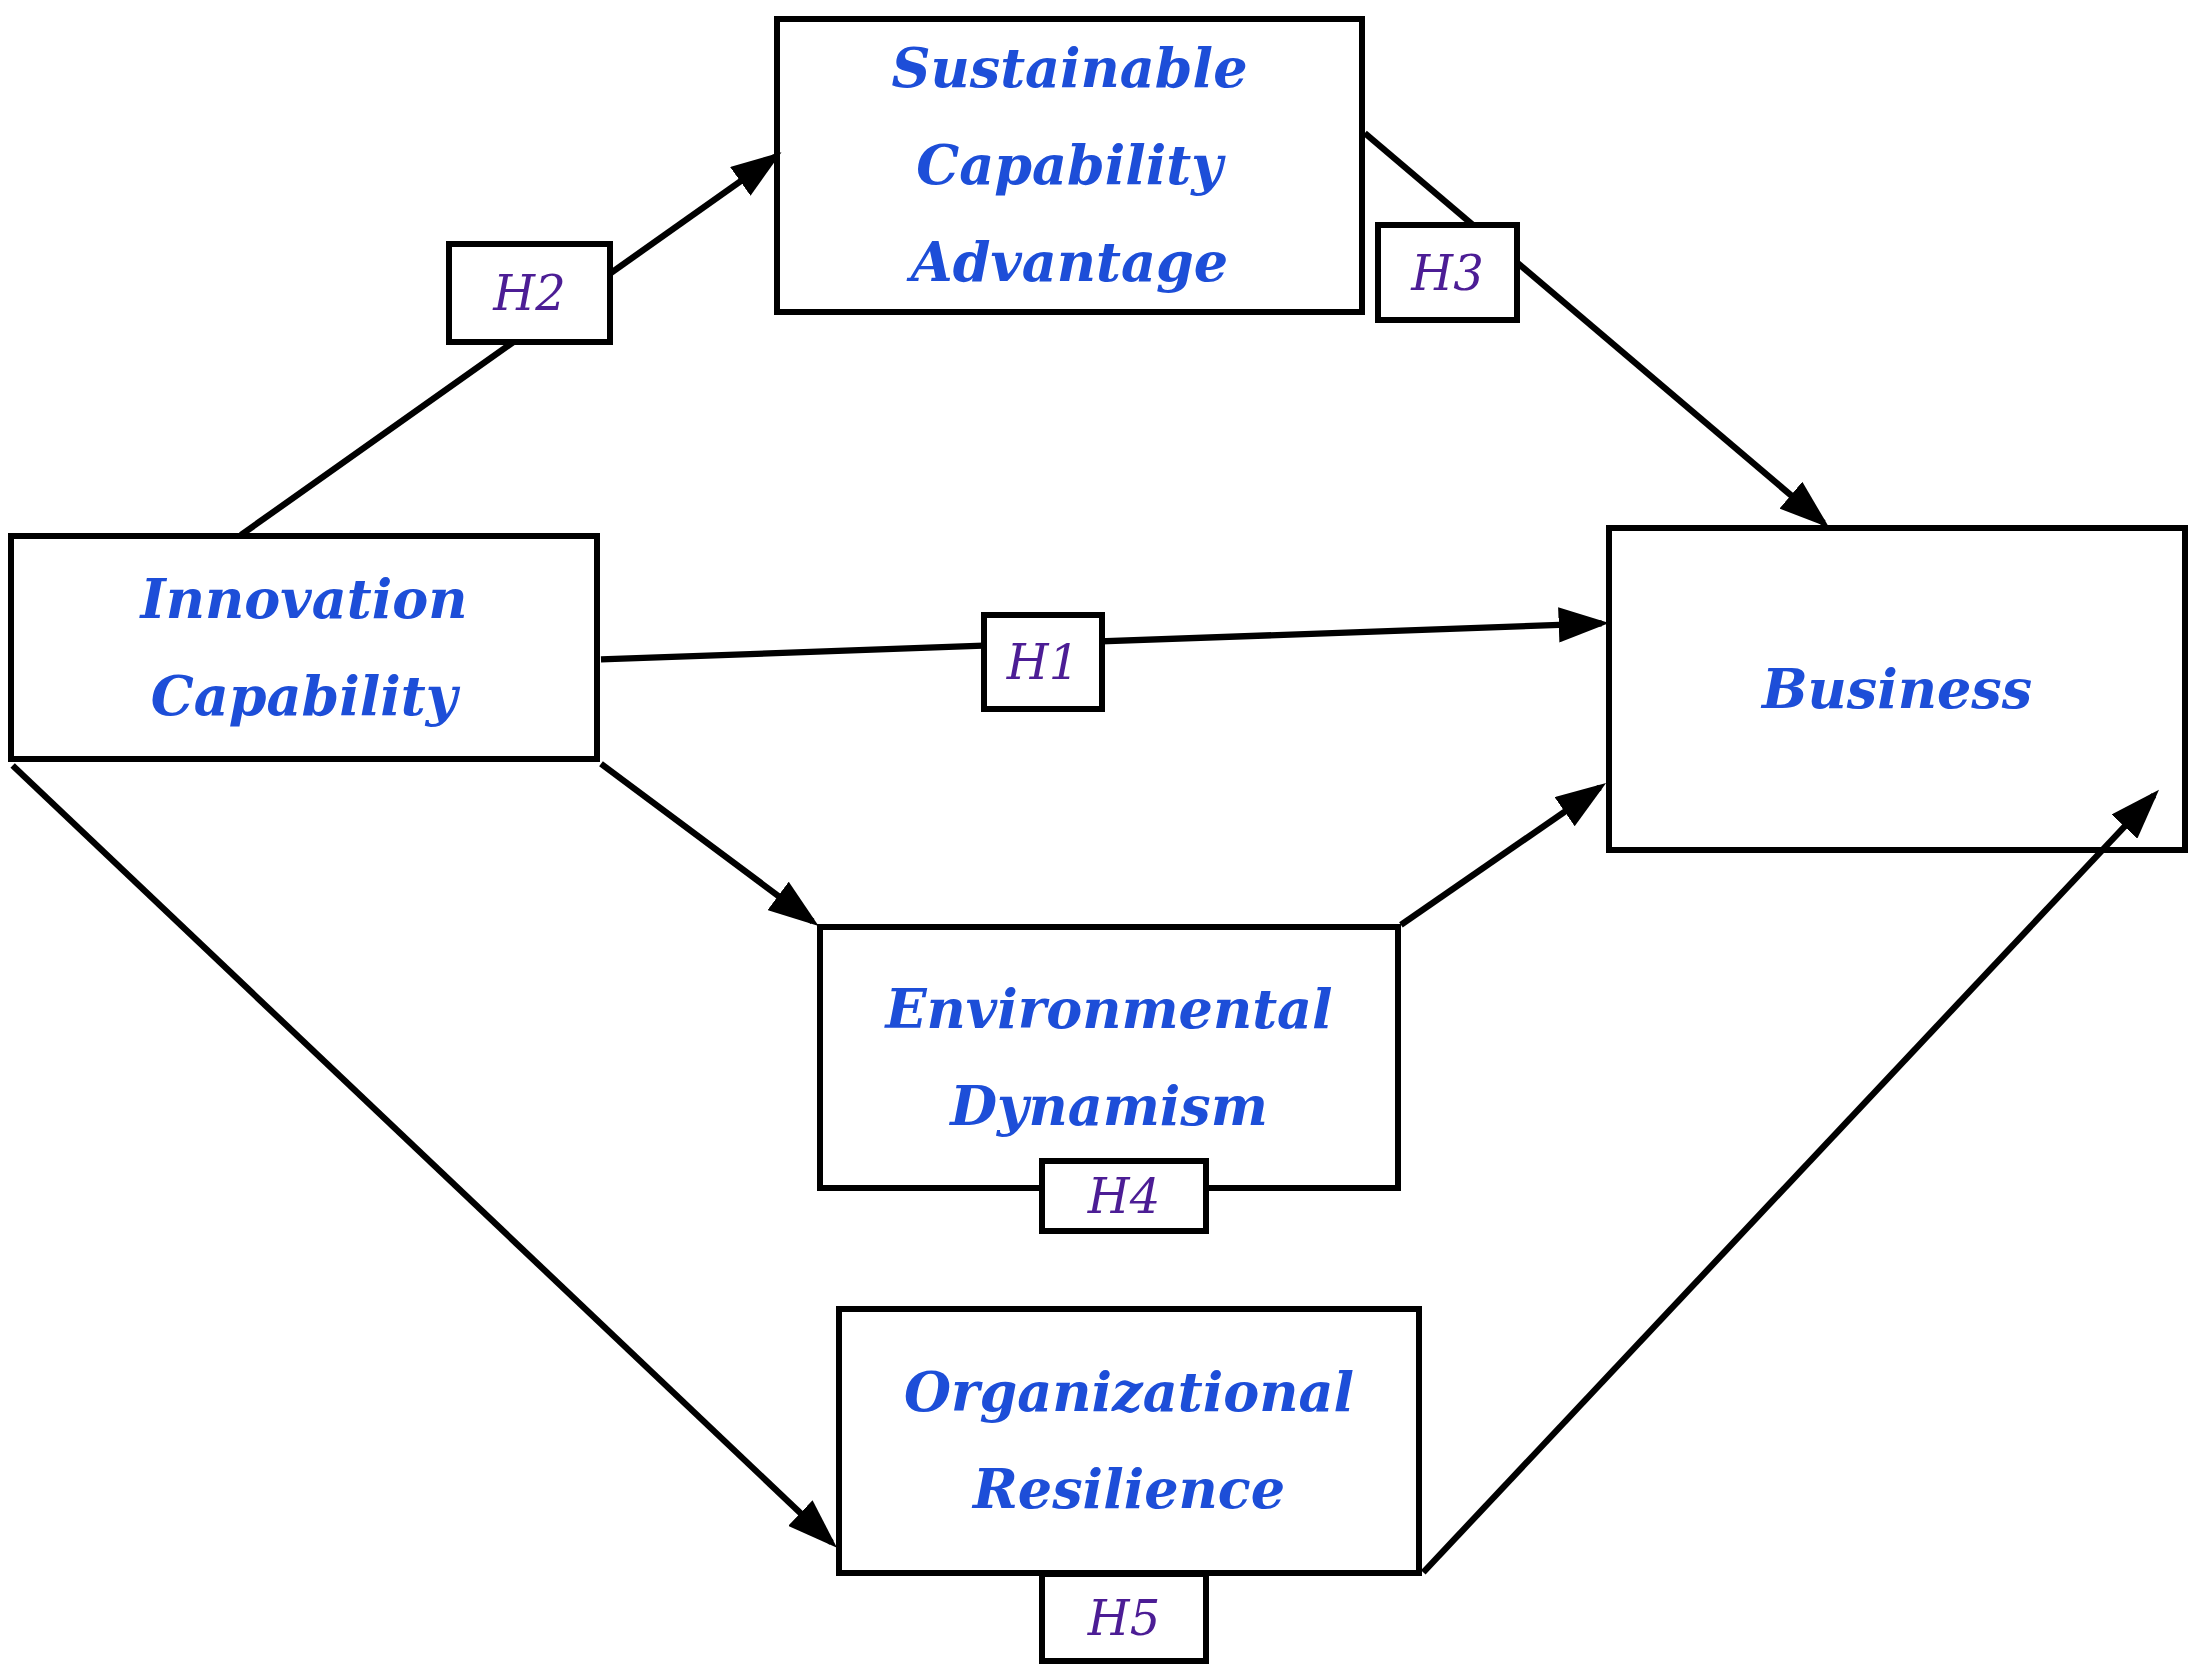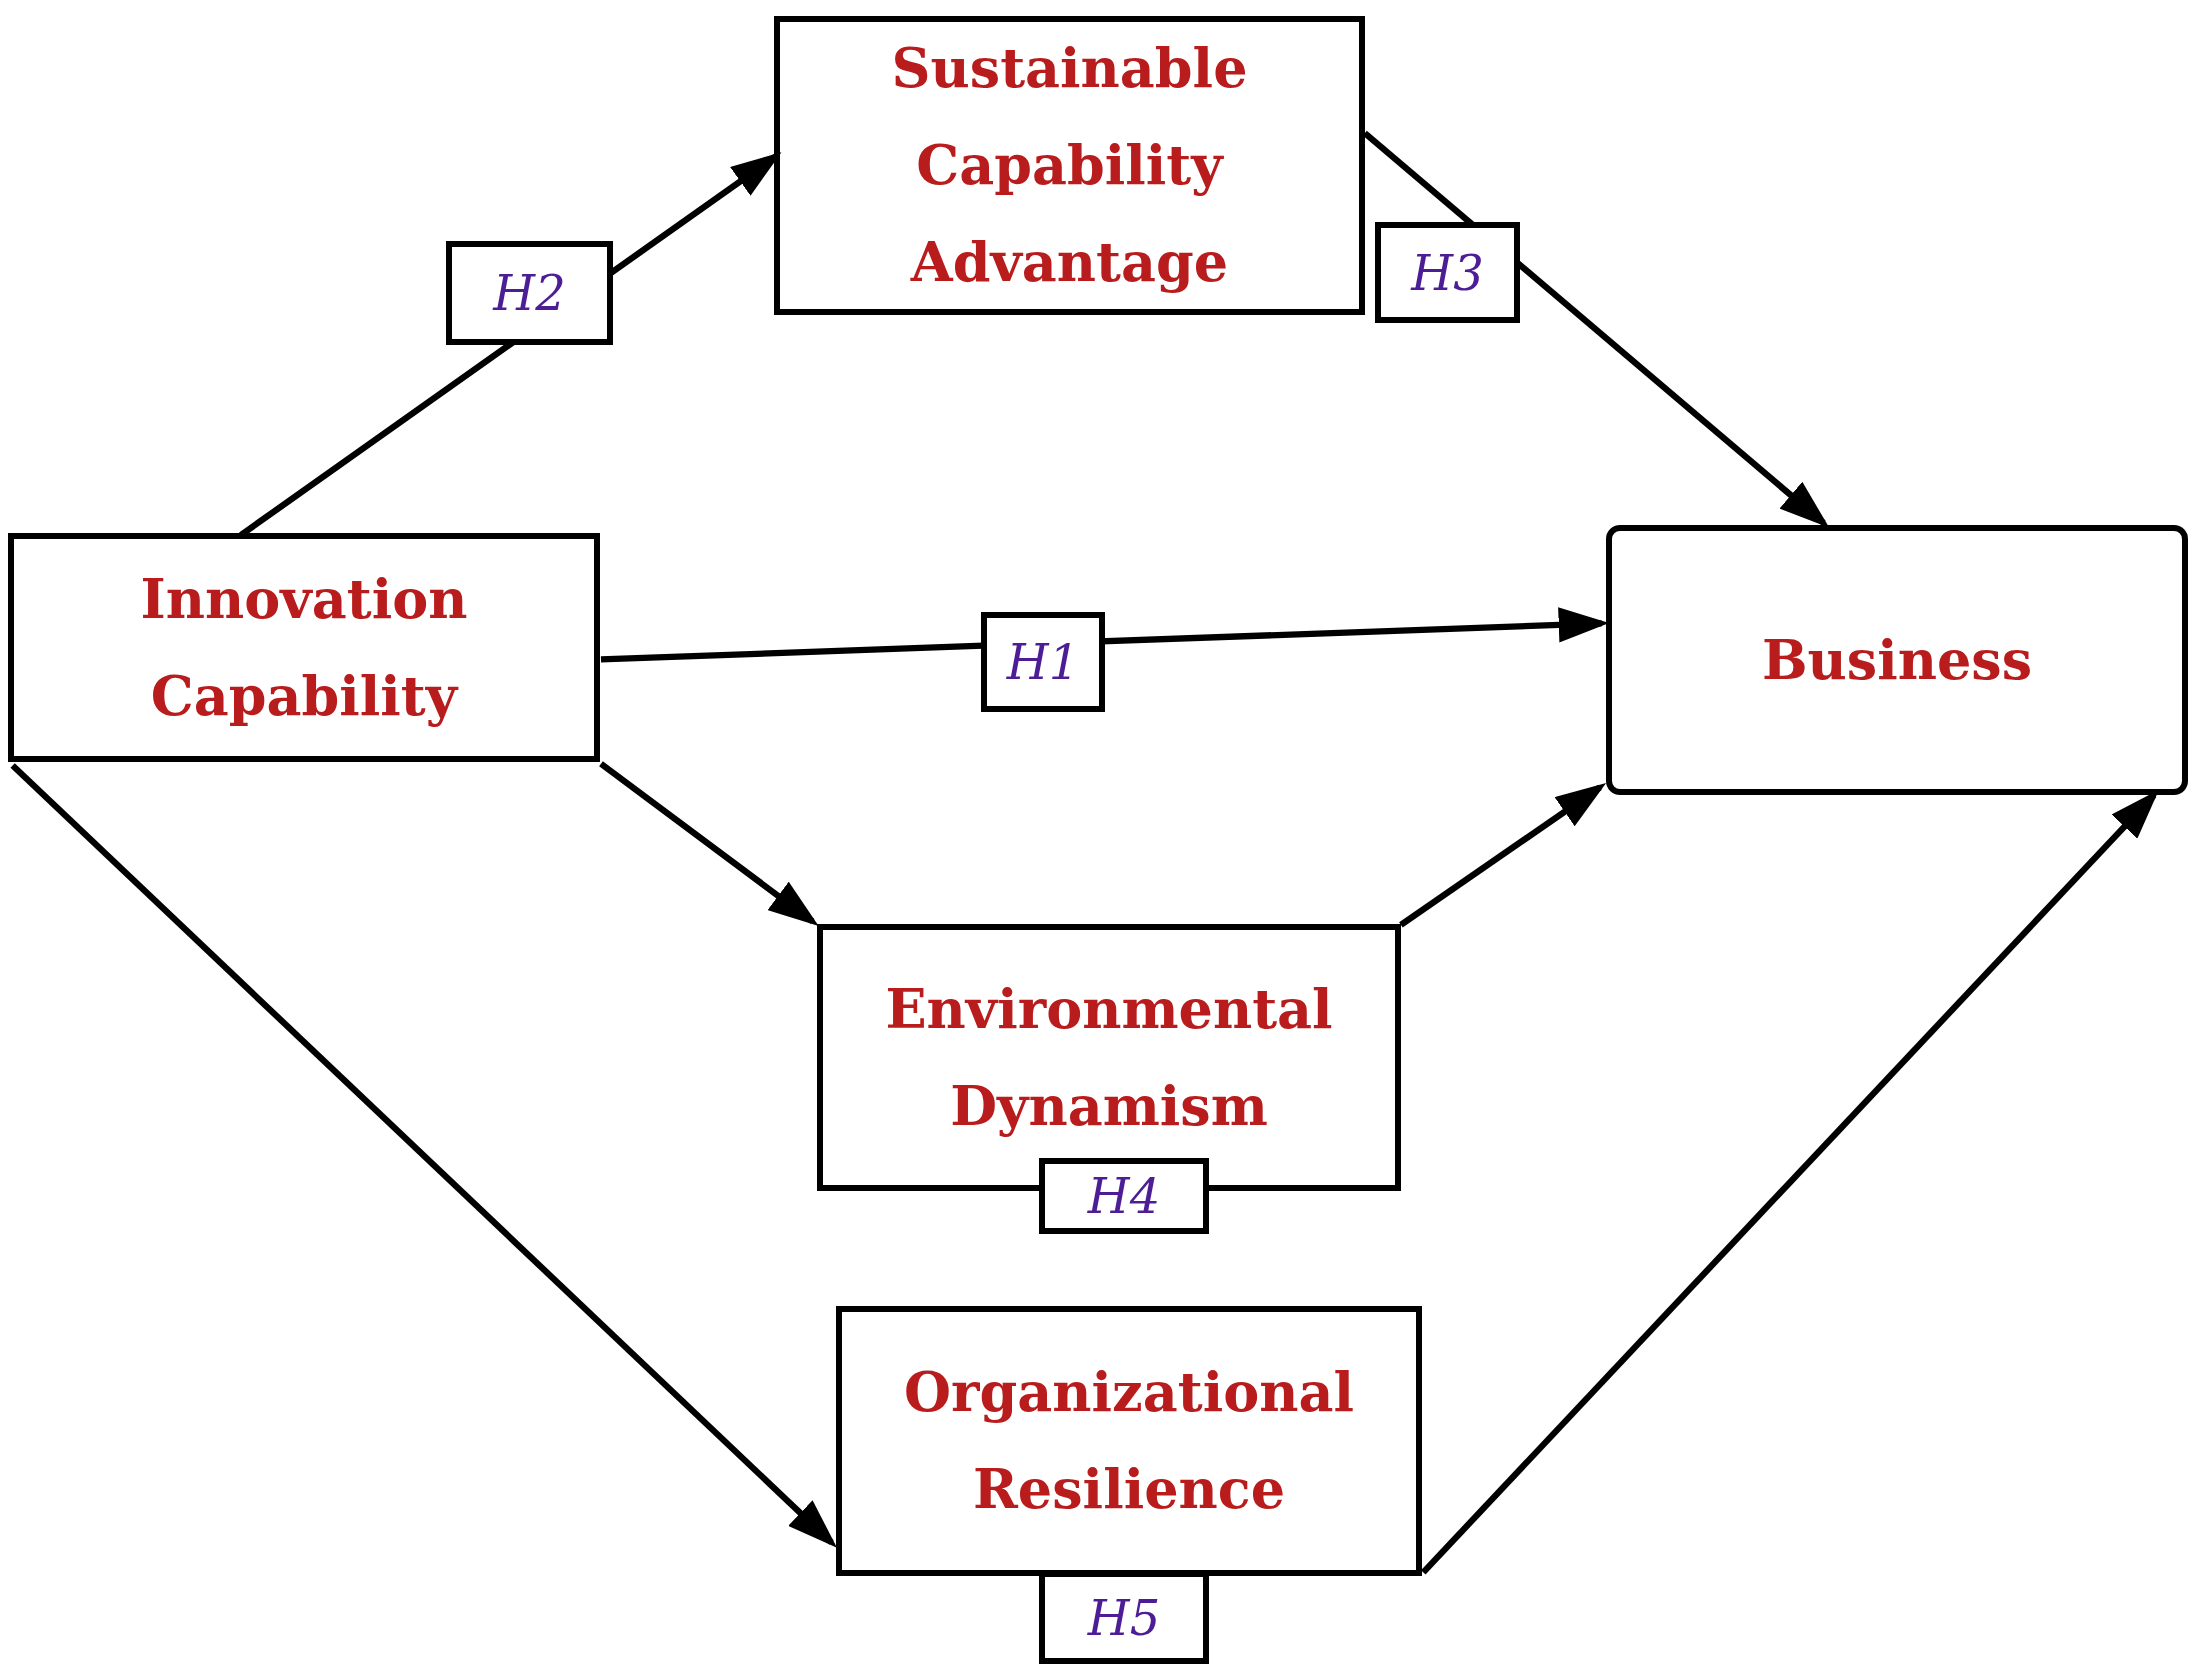--- a/index.html
+++ b/index.html
@@ -35,24 +35,25 @@
     border: 6.9px solid #000000;
     display: flex;
     flex-direction: column;
     justify-content: center;
     align-items: center;
     text-align: center;
     z-index: 1;
   }
   .node .line {
     display: block;
+    font-style: italic;
     font-weight: bold;
     font-size: 54px;
     line-height: 97px;
-    color: #b91c1c;
+    color: #1d4ed8;
     white-space: nowrap;
   }
   .hyp {
     position: absolute;
     box-sizing: border-box;
     background: #ffffff;
     border: 6.3px solid #000000;
     display: flex;
     justify-content: center;
     align-items: center;
@@ -63,21 +64,21 @@
     font-style: italic;
     font-weight: normal;
     font-size: 48px;
     line-height: 1;
     color: #4c1d95;
     white-space: nowrap;
   }
   
   #node-sca { left: 774px; top: 16px;   width: 591px; height: 299px; }
   #node-ic  { left: 8px;   top: 533px;  width: 592px; height: 229px; }
-  #node-bs  { left: 1606px; top: 525px;  width: 582px; height: 270px; border-radius: 14px; }
+  #node-bs  { left: 1606px; top: 525px;  width: 582px; height: 328px; }
   #node-ed  { left: 817px; top: 924px; width: 584px; height: 267px; }
   #node-orr { left: 836px; top: 1306px; width: 586px; height: 270px; }
   
   #hyp-h2 { left: 446px;  top: 241px;  width: 167px; height: 104px; }
   #hyp-h3 { left: 1375px; top: 222px;  width: 145px; height: 101px; }
   #hyp-h1 { left: 981px; top: 612px; width: 124px; height: 100px; }
   #hyp-h4 { left: 1039px; top: 1158px; width: 170px; height: 76px; }
   #hyp-h5 { left: 1039px; top: 1571px; width: 170px; height: 93px; }
 </style>
 </head>

